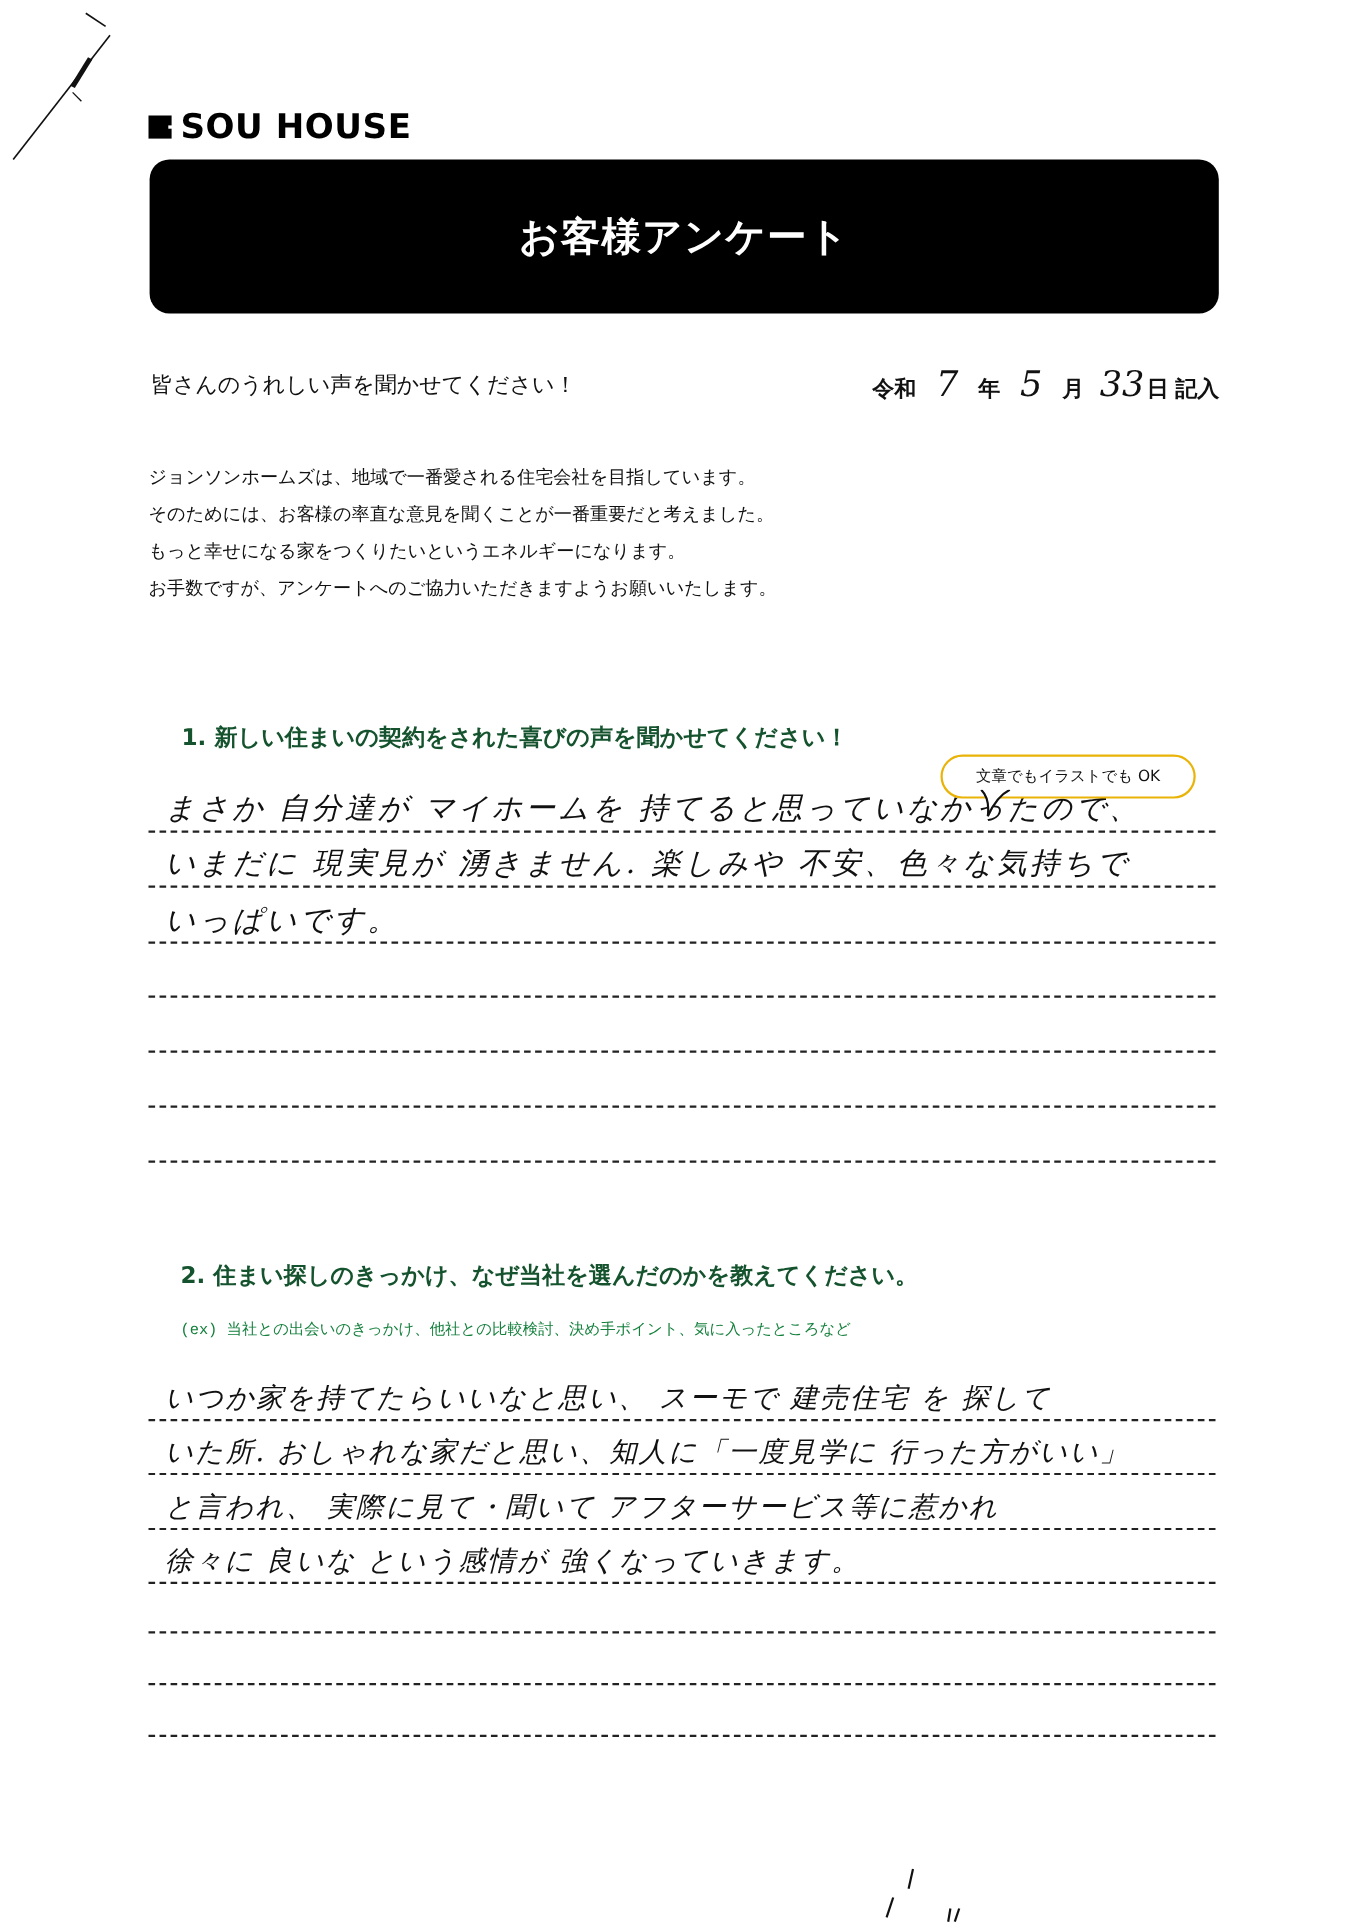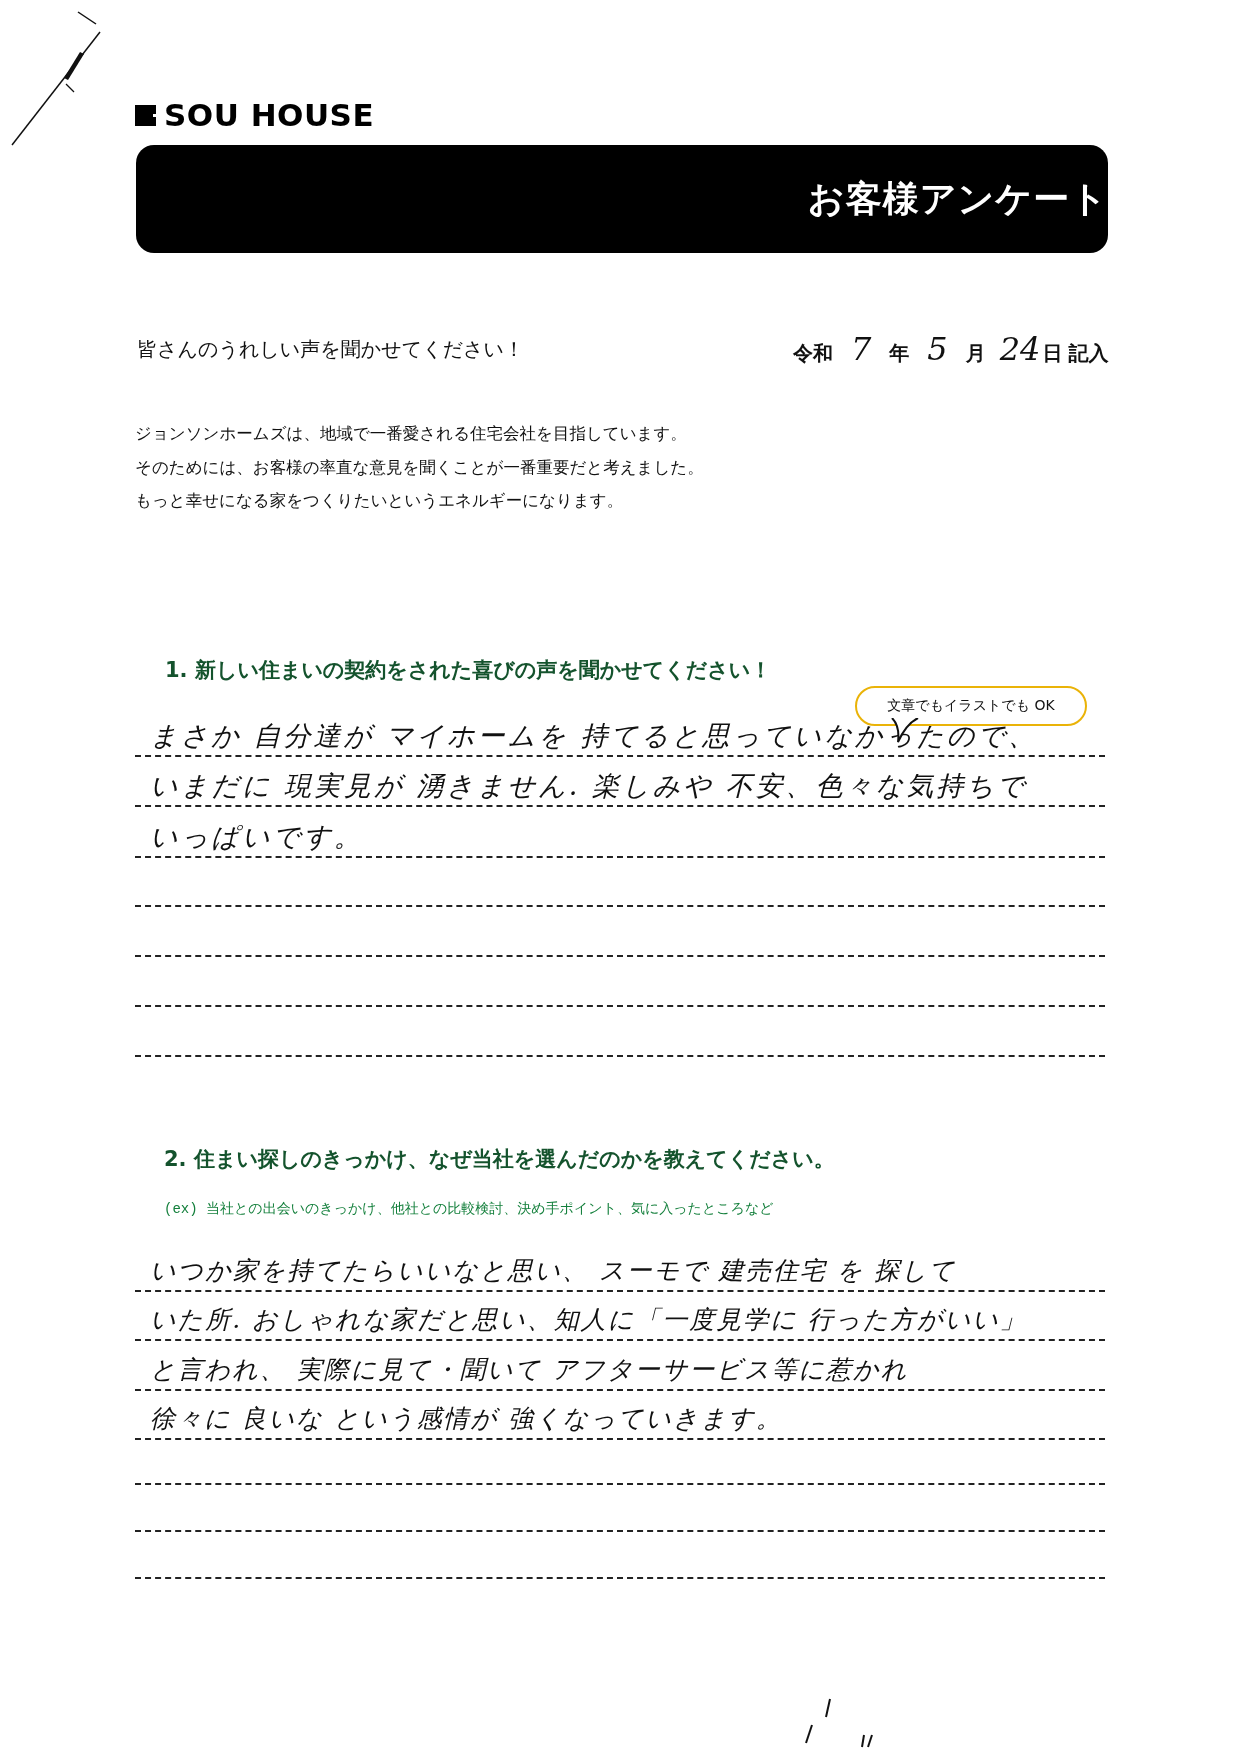--- a/index.html
+++ b/index.html
@@ -7,22 +7,22 @@
     width: 1241px; height: 1755px; position: relative; overflow: hidden;
     font-family: "DejaVu Sans", "Liberation Sans", sans-serif; color: #111;
   }
   .abs { position: absolute; }
   .scan-mark { position: absolute; left: 0; top: 0; width: 120px; height: 160px; }
   .logo { left: 135px; top: 100px; display: flex; align-items: center; gap: 8px; }
   .logo-square { width: 21px; height: 21px; background: #000; position: relative; }
   .logo-square::after { content: ""; position: absolute; right: -3px; top: 9px; width: 6px; height: 3px; background: #fff; }
   .logo-text { font-family: "DejaVu Sans", sans-serif; font-weight: bold; font-size: 31px; letter-spacing: 0.5px; color: #000; line-height: 1; }
   .banner {
-    left: 136px; top: 145px; width: 972px; height: 108px; background: #000;
-    border-radius: 18px; display: flex; align-items: center; justify-content: flex-end;
+    left: 136px; top: 145px; width: 972px; height: 140px; background: #000;
+    border-radius: 18px; display: flex; align-items: center; justify-content: center;
   }
   .banner-title { color: #fff; font-size: 36px; font-weight: bold; letter-spacing: 1px; }
   .subtitle { left: 137px; top: 336px; font-size: 20px; color: #111; }
   .date { left: 793px; top: 330px; display: flex; align-items: baseline; font-size: 19px; font-weight: bold; color: #111; }
   .date .hw { font-family: "DejaVu Serif", serif; font-weight: normal; font-size: 32px; font-style: italic; margin: 0 18px; }
   .date .hw.day { margin: 0 2px 0 14px; }
   .date .lbl { font-size: 20px; }
   .intro { left: 135px; top: 417px; font-size: 16.5px; line-height: 33.5px; color: #111; }
   .intro div { white-space: nowrap; }
   .q-heading { font-size: 21px; font-weight: bold; color: #14532d; white-space: nowrap; }
@@ -66,29 +66,30 @@
 </div>
 
 <div class="abs subtitle">皆さんのうれしい声を聞かせてください！</div>
 
 <div class="abs date">
   <span class="lbl">令和</span>
   <span class="hw">7</span>
   <span class="lbl">年</span>
   <span class="hw">5</span>
   <span class="lbl">月</span>
-  <span class="hw day">24</span>
+  <span class="hw day">33</span>
   <span class="lbl">日</span>
   <span class="lbl" style="margin-left:6px">記入</span>
 </div>
 
 <div class="abs intro">
   <div>ジョンソンホームズは、地域で一番愛される住宅会社を目指しています。</div>
   <div>そのためには、お客様の率直な意見を聞くことが一番重要だと考えました。</div>
   <div>もっと幸せになる家をつくりたいというエネルギーになります。</div>
+  <div>お手数ですが、アンケートへのご協力いただきますようお願いいたします。</div>
 </div>
 
 <div class="abs q-heading q1">1. 新しい住まいの契約をされた喜びの声を聞かせてください！</div>
 
 <div class="abs bubble">
   <span>文章でもイラストでも OK</span>
 </div>
 <svg class="abs bubble-tail" viewBox="0 0 30 26">
   <path d="M2 0 Q10 8 8 24 Q16 6 28 0" fill="#fff" stroke="#111" stroke-width="2"></path>
 </svg>

